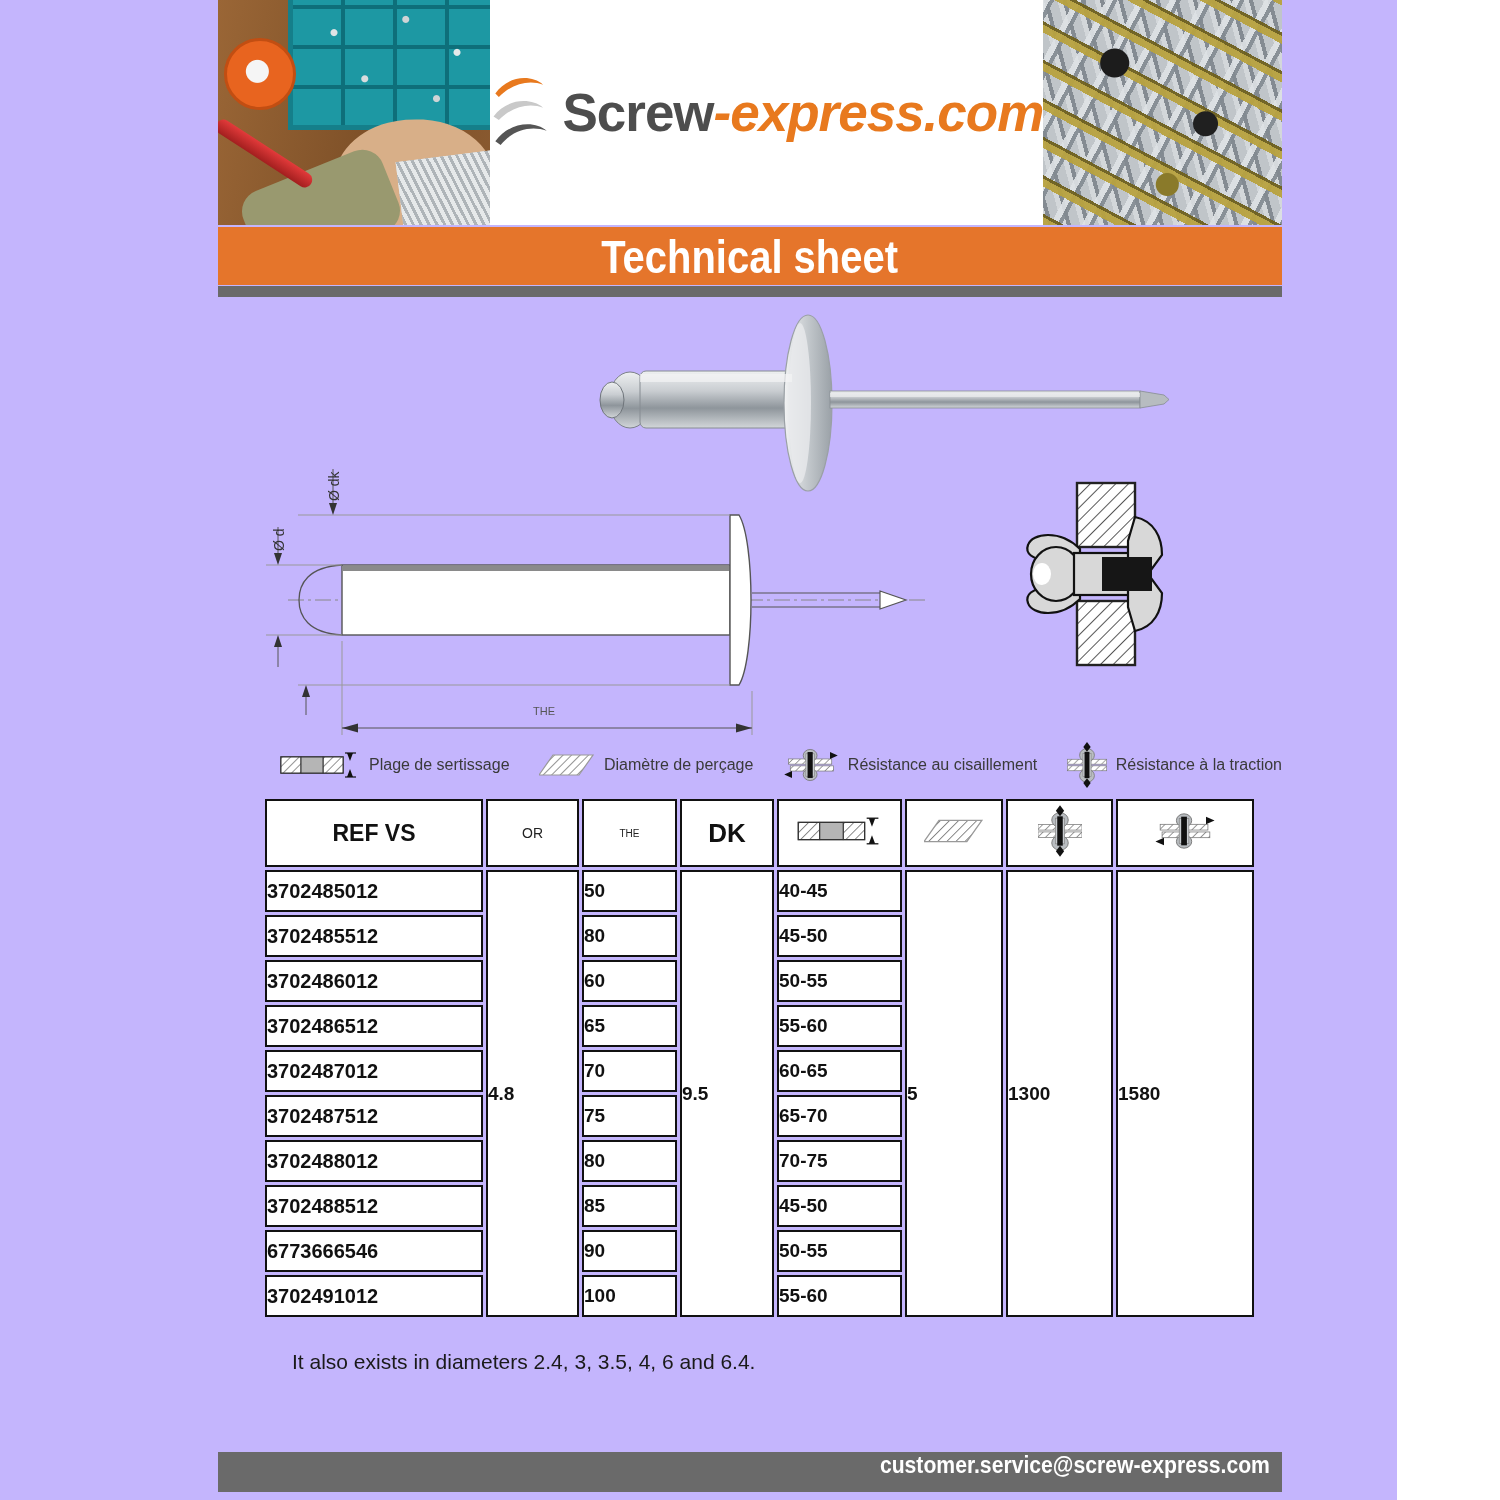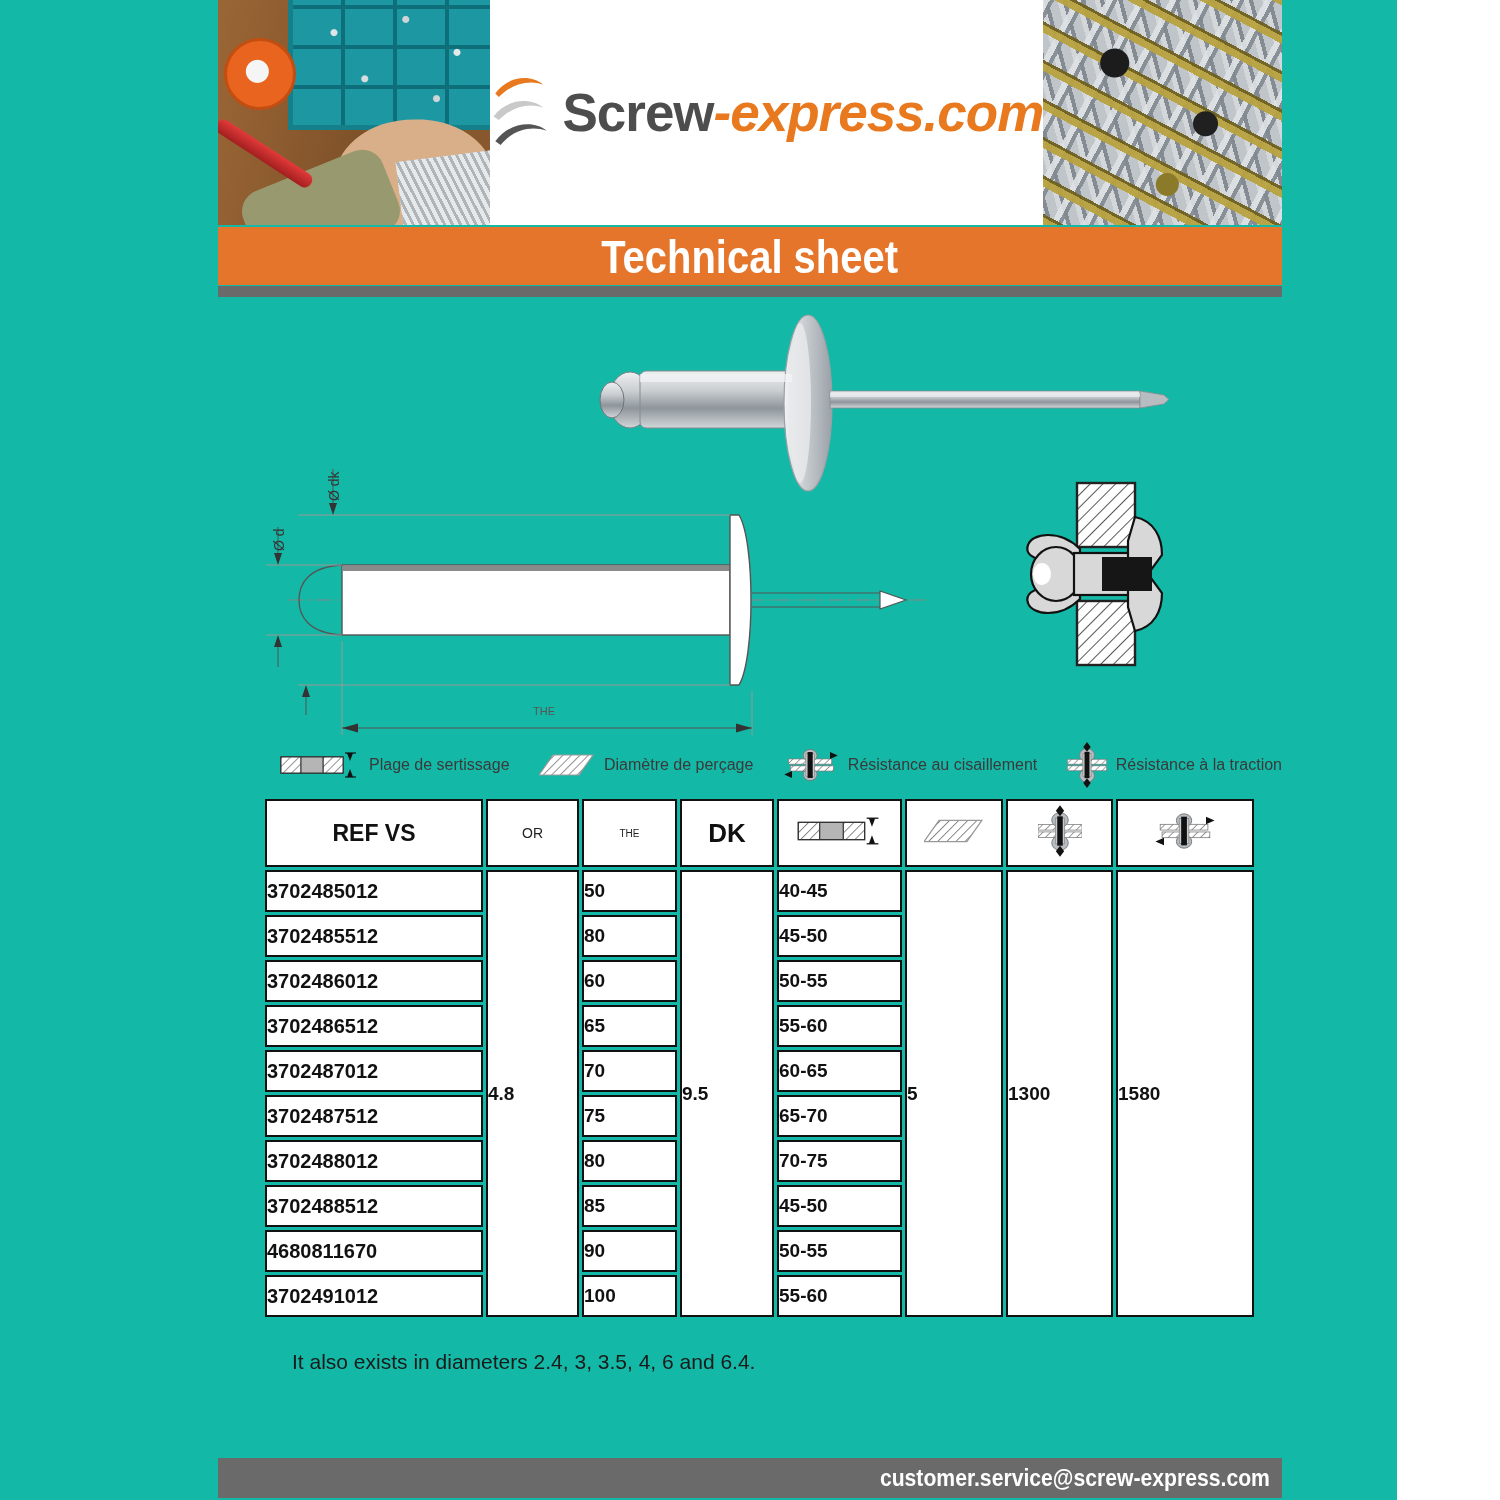--- a/index.html
+++ b/index.html
@@ -1,16 +1,16 @@
 <!DOCTYPE html>
 <html><head>
 <meta charset="utf-8">
 <style>
   html,body{margin:0;padding:0;background:#ffffff;}
-  .page{position:relative;width:1397px;height:1500px;background:#14b8a6;overflow:hidden;
+  .page{position:relative;width:1397px;height:1500px;background:#c4b5fd;overflow:hidden;
         font-family:"Liberation Sans",sans-serif;color:#111;}
   .content{position:absolute;left:218px;top:0;width:1064px;}
 
   
   .header-strip{display:flex;height:225px;overflow:hidden;}
   .photo-left{position:relative;width:339px;overflow:hidden;background:linear-gradient(100deg,#9a6636,#7c4f27 60%,#8a5a30);}
   .shape{position:absolute;}
   .teal-box{left:70px;top:-12px;width:205px;height:132px;background:#1d98a3;border:5px solid #157f8a;
     background-image:
       radial-gradient(circle at 20% 30%,#dfe3e5 0 3px,rgba(0,0,0,0) 4px),
@@ -63,22 +63,22 @@
   .spec-table th{height:64px;}
   .spec-table td{height:38px;font-size:19px;}
   th.h-ref{font-size:23px;}
   th.h-or{font-size:14px;font-weight:normal;color:#222;}
   th.h-the{font-size:10px;font-weight:normal;color:#222;}
   th.h-dk{font-size:26px;}
   td.c-ref{font-size:20px;}
 
   
   .footnote{margin:30px 0 0 74px;font-size:21px;color:#1a1a1a;}
-  .footer-bar{position:absolute;left:218px;bottom:2px;width:1064px;height:40px;background:#6a6a6a;
-    display:flex;align-items:center;justify-content:flex-end;}
+  .footer-bar{position:absolute;left:218px;bottom:8px;width:1064px;height:40px;background:#6a6a6a;
+    display:flex;align-items:flex-start;justify-content:flex-end;}
   .footer-email{color:#ffffff;font-weight:bold;font-size:23px;transform:scaleX(.92);transform-origin:right center;margin-right:12px;}
 
   svg text{font-family:"Liberation Sans",sans-serif;}
   .defs-holder{position:absolute;width:0;height:0;overflow:hidden;}
 </style>
 </head>
 <body>
 
 <svg class="defs-holder" aria-hidden="true">
   <defs>
@@ -332,21 +332,21 @@
         <td class="c-ref">3702488012</td>
         <td>80</td>
         <td>70-75</td>
       </tr>
       <tr>
         <td class="c-ref">3702488512</td>
         <td>85</td>
         <td>45-50</td>
       </tr>
       <tr>
-        <td class="c-ref">4680811670</td>
+        <td class="c-ref">6773666546</td>
         <td>90</td>
         <td>50-55</td>
       </tr>
       <tr>
         <td class="c-ref">3702491012</td>
         <td>100</td>
         <td>55-60</td>
       </tr>
     </tbody>
       </table>

